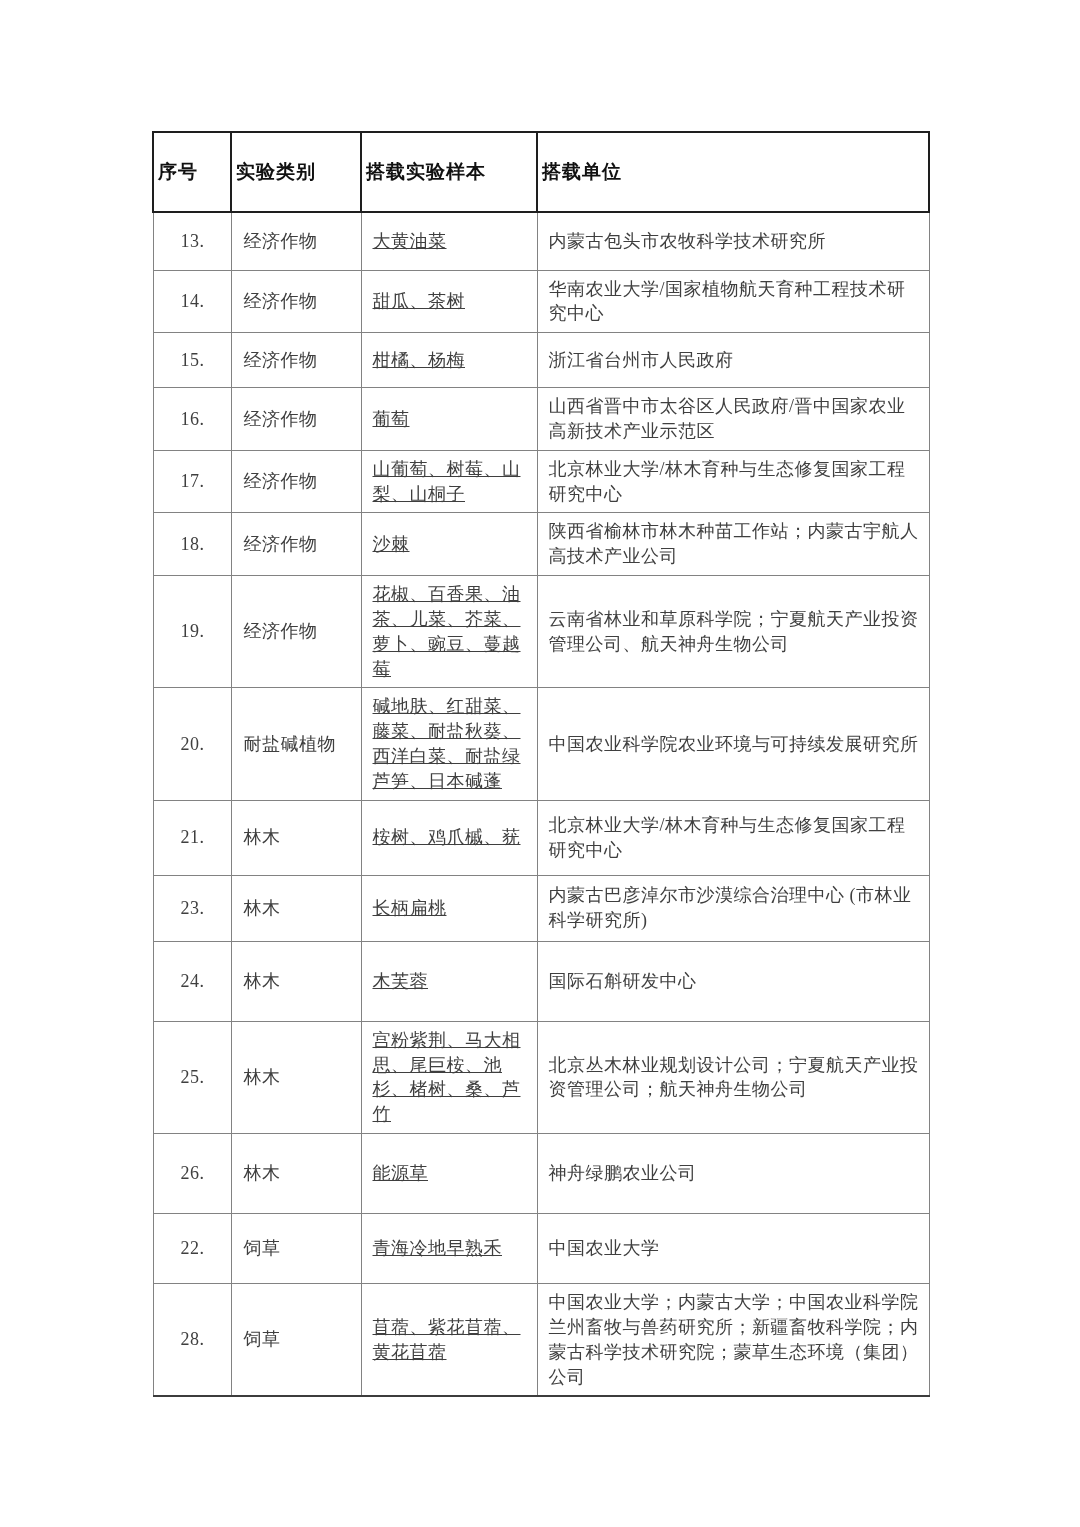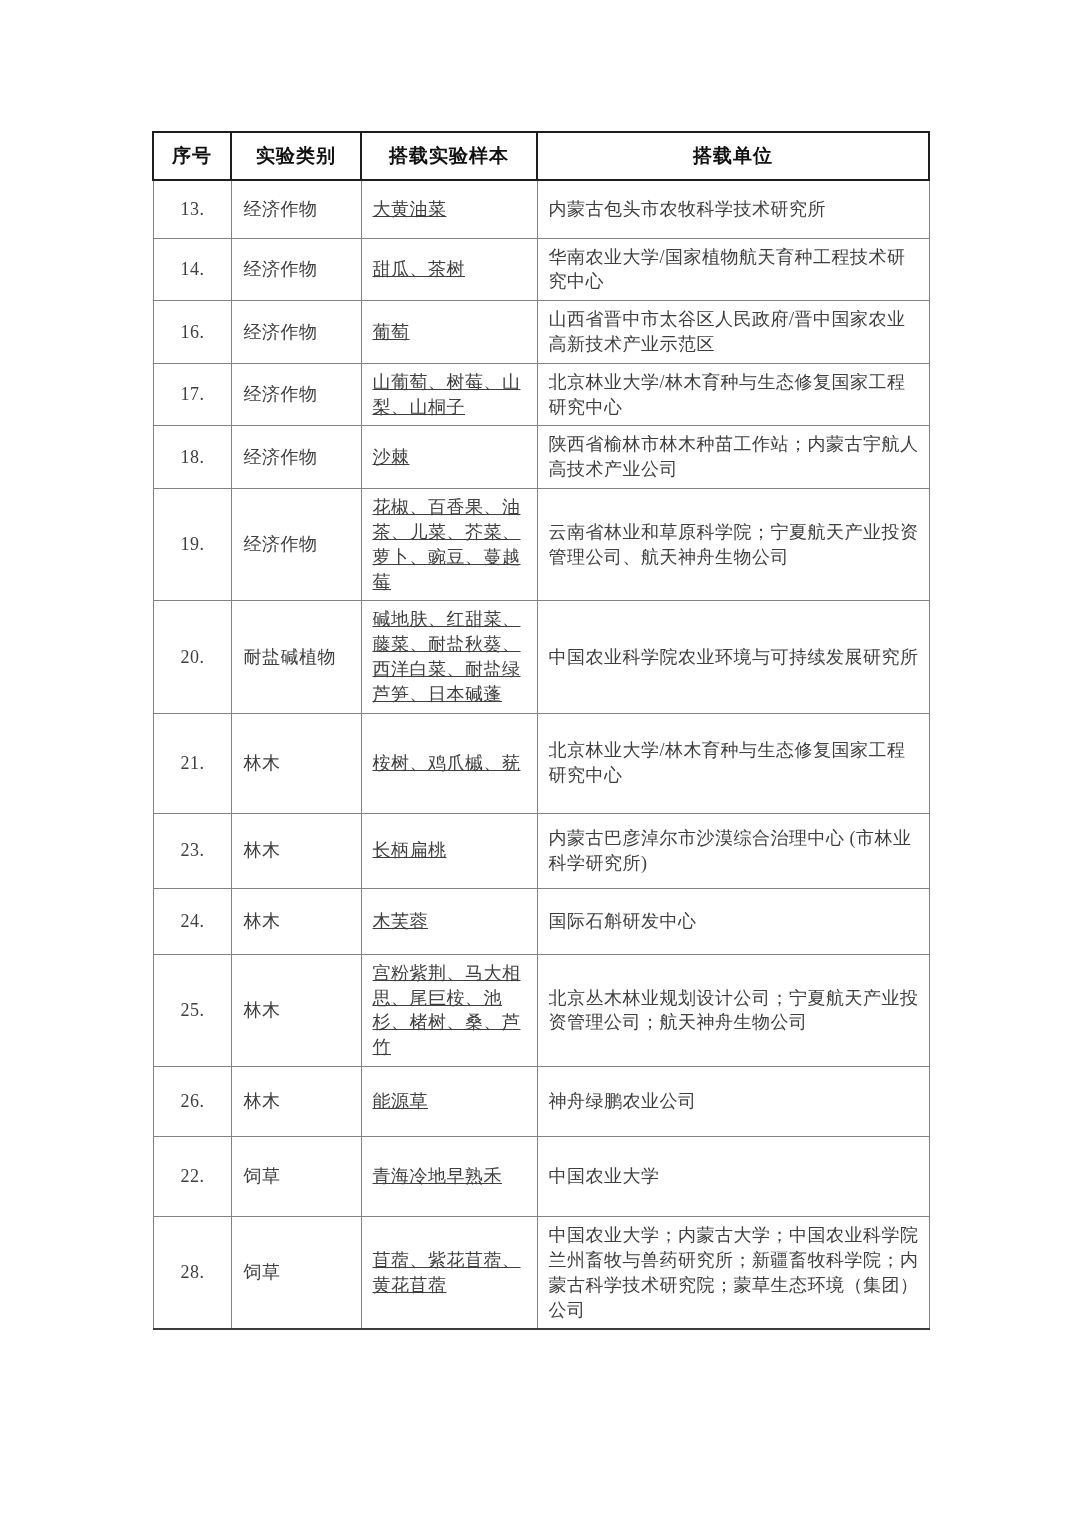--- a/index.html
+++ b/index.html
@@ -31,23 +31,23 @@
   col.c1 { width: 78px; }
   col.c2 { width: 130px; }
   col.c3 { width: 176px; }
   col.c4 { width: 392px; }
 
   th {
     border: 2px solid #1e1e1e;
     font-weight: bold;
     font-size: 19px;
     color: #111111;
-    text-align: center;
+    text-align: left;
     height: 38px;
-    padding: 4px 4px;
+    padding: 20px 4px;
     background: #ffffff;
     letter-spacing: 1px;
   }
   td {
     border: 1px solid #828282;
     font-size: 18px;
     color: #3f3f3f;
     line-height: 1.38;
     padding: 6px 10px;
     vertical-align: middle;
@@ -105,20 +105,26 @@
           <td class="col-num">13.</td>
           <td class="col-category">经济作物</td>
           <td class="col-samples">大黄油菜</td>
           <td class="col-unit">内蒙古包头市农牧科学技术研究所</td>
         </tr>
         <tr>
           <td class="col-num">14.</td>
           <td class="col-category">经济作物</td>
           <td class="col-samples">甜瓜、茶树</td>
           <td class="col-unit">华南农业大学/国家植物航天育种工程技术研究中心</td>
+        </tr>
+        <tr>
+          <td class="col-num">15.</td>
+          <td class="col-category">经济作物</td>
+          <td class="col-samples">柑橘、杨梅</td>
+          <td class="col-unit">浙江省台州市人民政府</td>
         </tr>
         <tr>
           <td class="col-num">16.</td>
           <td class="col-category">经济作物</td>
           <td class="col-samples">葡萄</td>
           <td class="col-unit">山西省晋中市太谷区人民政府/晋中国家农业高新技术产业示范区</td>
         </tr>
         <tr>
           <td class="col-num">17.</td>
           <td class="col-category">经济作物</td>

